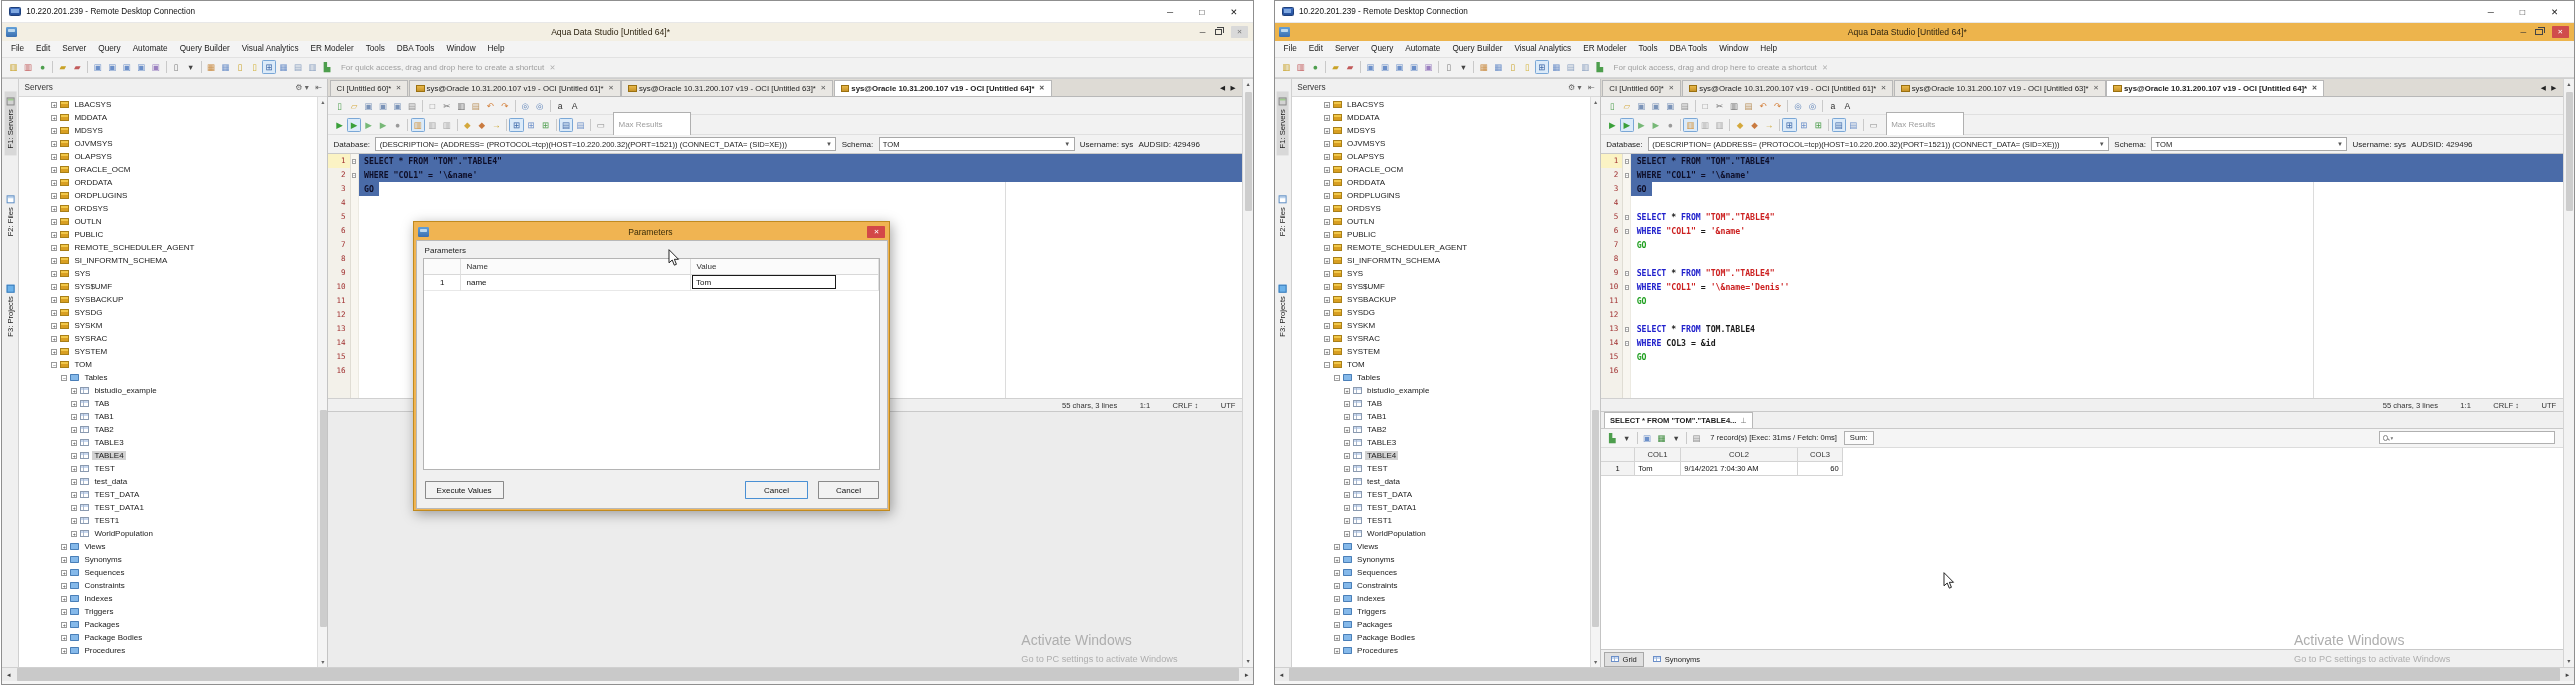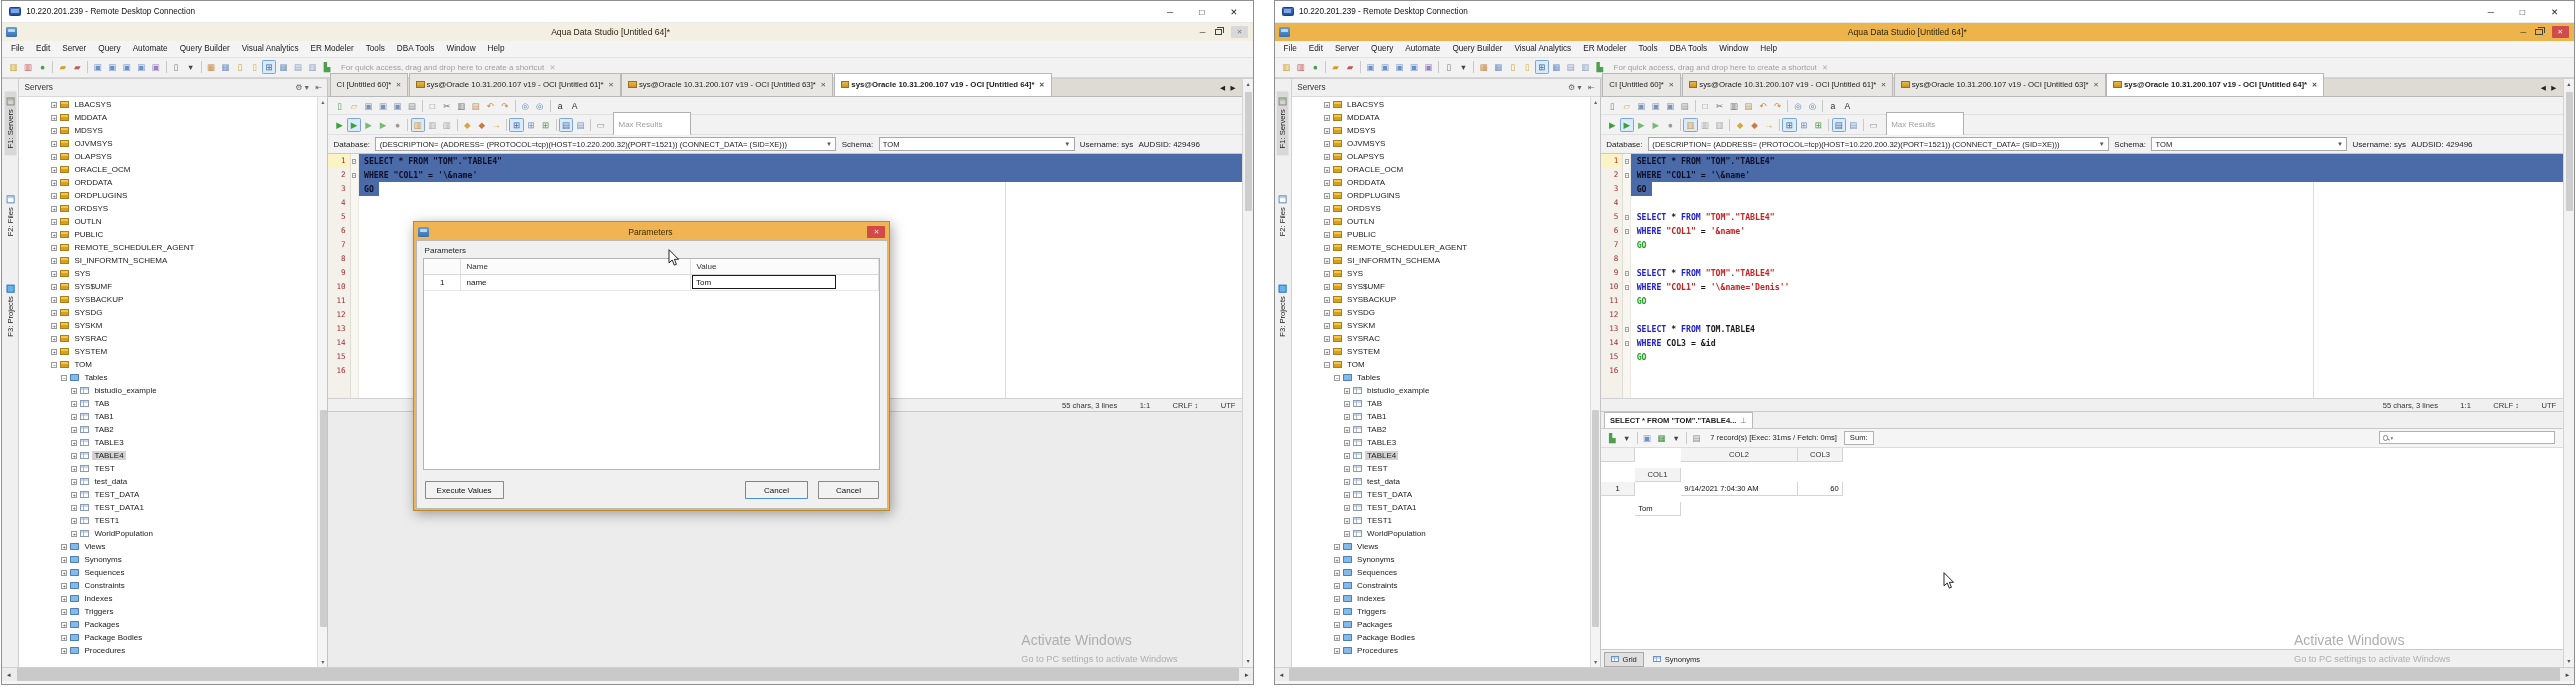--- a/index.html
+++ b/index.html
@@ -103,21 +103,21 @@
                   display:flex; flex-direction:column; align-items:center; }
   .tree-vscroll .thumb { width:7.2px; background:#cdcdcd; border-radius:1.3px;
                   position:absolute; top:55%; height:38%; left:1.3px;}
   .tree-vscroll .up { margin-top:2px; } .tree-vscroll .dn { margin-top:auto; margin-bottom:2px; }
 
   
   .editor-col { flex:1; min-width:0; display:flex; flex-direction:column; background:#fff; }
 
   .tab-strip { height:18px; background:#dedbd5; display:flex; align-items:flex-end;
                padding:1.3px 1.3px 0 1.3px; flex:none; border-bottom:0.7px solid #b8b8b8; }
-  .etab { height:23px; display:flex; align-items:center; gap:2px; padding:0 6px;
+  .etab { height:16px; display:flex; align-items:center; gap:2px; padding:0 6px;
           border:0.7px solid #b8b8b8; border-bottom:none; background:#e9e7e3;
           font-size:7.8px; color:#222; white-space:nowrap; cursor:default; margin-right:0.7px;}
   .etab.active { background:#ffffff; font-weight:bold; }
   .etab-ico { width:8.6px; height:7.2px; background:linear-gradient(#e8b84a,#c89428);
               border:0.7px solid #9a7010; flex:none; }
   .etab-x { color:#555; font-size:6.6px; margin-left:2.6px; }
   .tab-arrows { margin-left:auto; display:flex; gap:5.3px; padding:0 5.3px 4px 0;
                 font-size:6.6px; color:#222; }
 
   .etb { background:#f2f2f2; display:flex; align-items:center; padding:0 4px;
@@ -180,21 +180,21 @@
   .lens::after { content:''; position:absolute; width:3.3px; height:1px; background:#888;
                  right:-2.6px; bottom:-0.7px; transform:rotate(45deg); }
   .rsearch .arr { font-size:5.3px; color:#777; }
 
   .rgrid { flex:none; }
   .rgrid-row { display:flex; }
   .rgc { border-right:0.7px solid #d4d4d4; border-bottom:0.7px solid #d4d4d4; font-size:7.6px;
          display:flex; align-items:center; padding:0 3.3px; height:14.5px; color:#111;}
   .rg-head .rgc { background:#f3f3f3; justify-content:center; color:#333; }
   .rg-num { width:34px; background:#f3f3f3; justify-content:center; }
-  .rg-c1 { width:46px;margin-top:20px; } .rg-c2 { width:117px; } .rg-c3 { width:45px; }
+  .rg-c1 { width:46px; } .rg-c2 { width:117px; } .rg-c3 { width:45px; }
   .rg-c3.val { justify-content:flex-end; }
   .rg-data .rgc { height:14px; background:#fff; }
   .rg-data .rg-num { background:#f3f3f3; }
 
   .gm-tabs { margin-top:auto; height:18px; border-top:1.3px solid #c9c9c9; background:#f0f0f0;
              display:flex; align-items:center; padding:1.3px 2.6px 0; gap:1.3px; flex:none;}
   .gm-tab { height:15px; display:flex; align-items:center; gap:3.3px; padding:0 6.6px;
             font-size:7.6px; color:#222; border:0.7px solid transparent; cursor:default;text-align:right;}
   .gm-tab.active { background:#e0e0e0; border:0.7px solid #a8a8a8; }
   .gm-ico { width:8px; height:6.6px; border:0.7px solid #6b8fc9;

